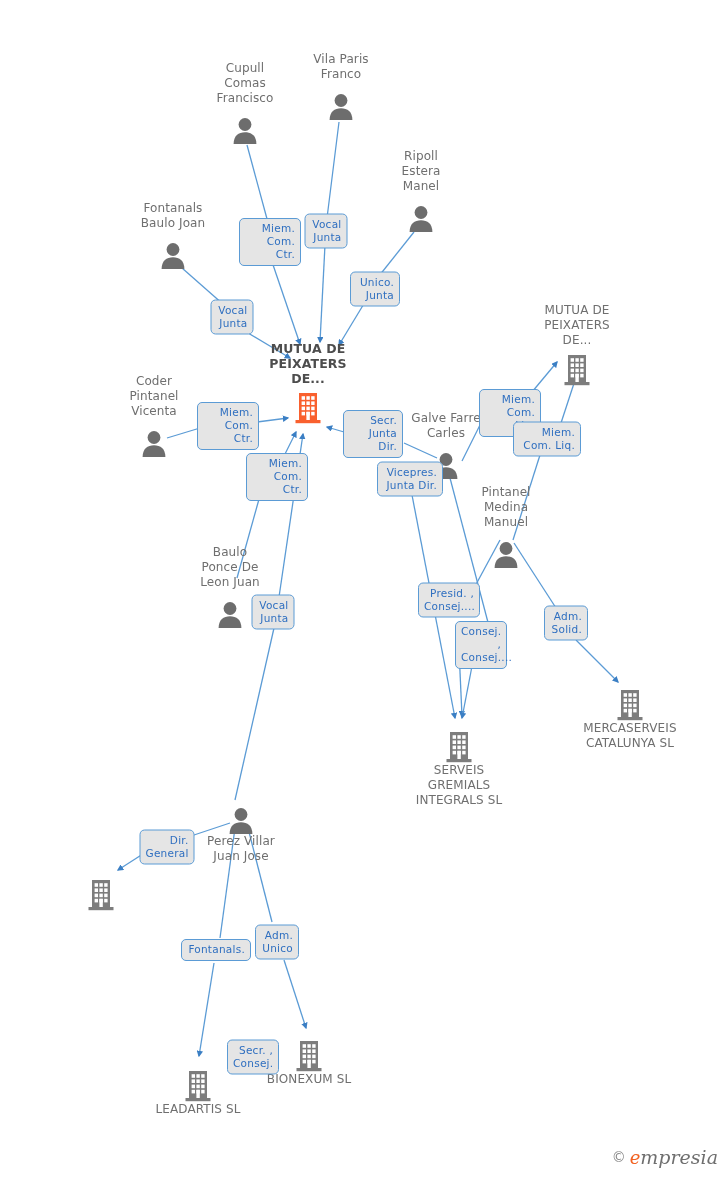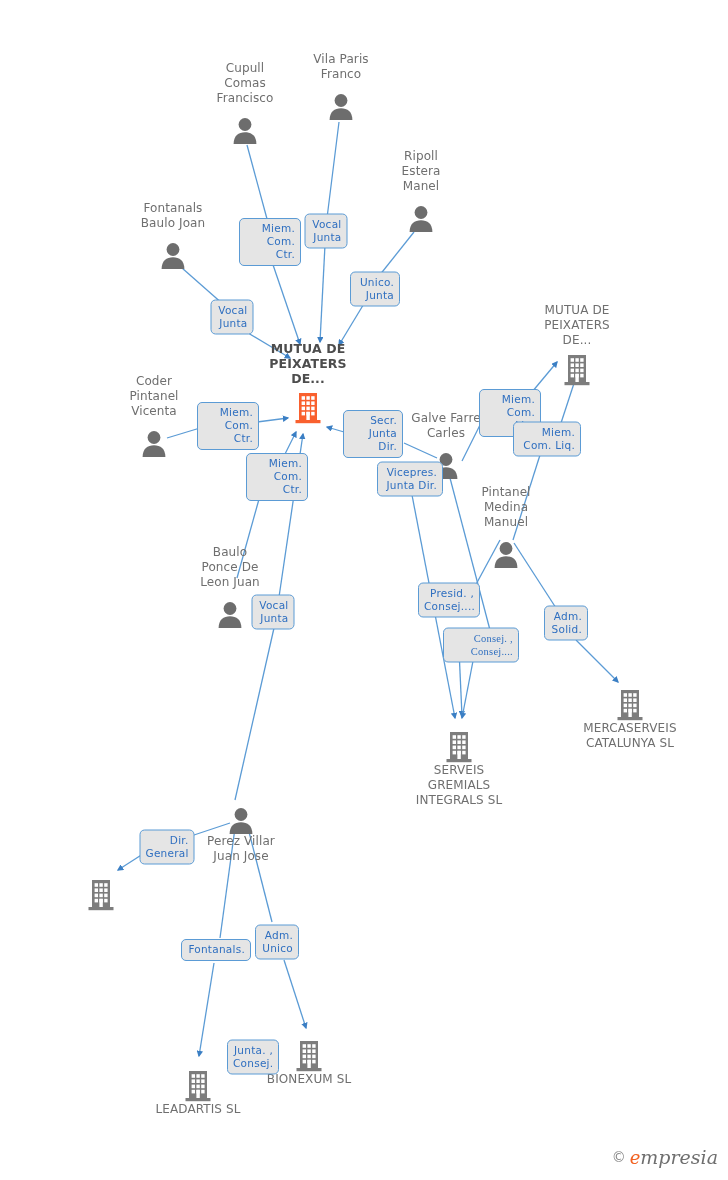--- a/index.html
+++ b/index.html
@@ -442,30 +442,30 @@
       <div class="elabel" style="left: 410px; top: 479px; width: 66px;">Vicepres.
 Junta Dir.</div>
       <div class="elabel" style="left: 510px; top: 413px; width: 62px;">Miem.
 Com. Liq.</div>
       <div class="elabel" style="left: 547px; top: 439px; width: 68px;">Miem.
 Com. Liq.</div>
       <div class="elabel" style="left: 273px; top: 612px; width: 43px;">Vocal
 Junta</div>
       <div class="elabel" style="left: 449px; top: 600px; width: 62px;">Presid. ,
 Consej....</div>
-      <div class="elabel" style="left: 481px; top: 645px; width: 76px; font-family: Liberation Serif, serif;">Consej. ,
+      <div class="elabel" style="left: 481px; top: 645px; width: 52px;">Consej. ,
 Consej....</div>
       <div class="elabel" style="left: 566px; top: 623px; width: 44px;">Adm.
 Solid.</div>
       <div class="elabel" style="left: 167px; top: 847px; width: 55px;">Dir.
 General</div>
       <div class="elabel" style="left: 216px; top: 950px; width: 70px;">Fontanals.</div>
       <div class="elabel" style="left: 277px; top: 942px; width: 44px;">Adm.
 Unico</div>
-      <div class="elabel" style="left: 253px; top: 1057px; width: 52px;">Junta. ,
+      <div class="elabel" style="left: 253px; top: 1057px; width: 52px;">Secr. ,
 Consej.</div>
     </div>
 
   <div id="watermark">
     <span class="wm-c">©</span>
     <span><span class="wm-e">e</span><span class="wm-rest">mpresia</span></span>
   </div>
 
 </div>
 

